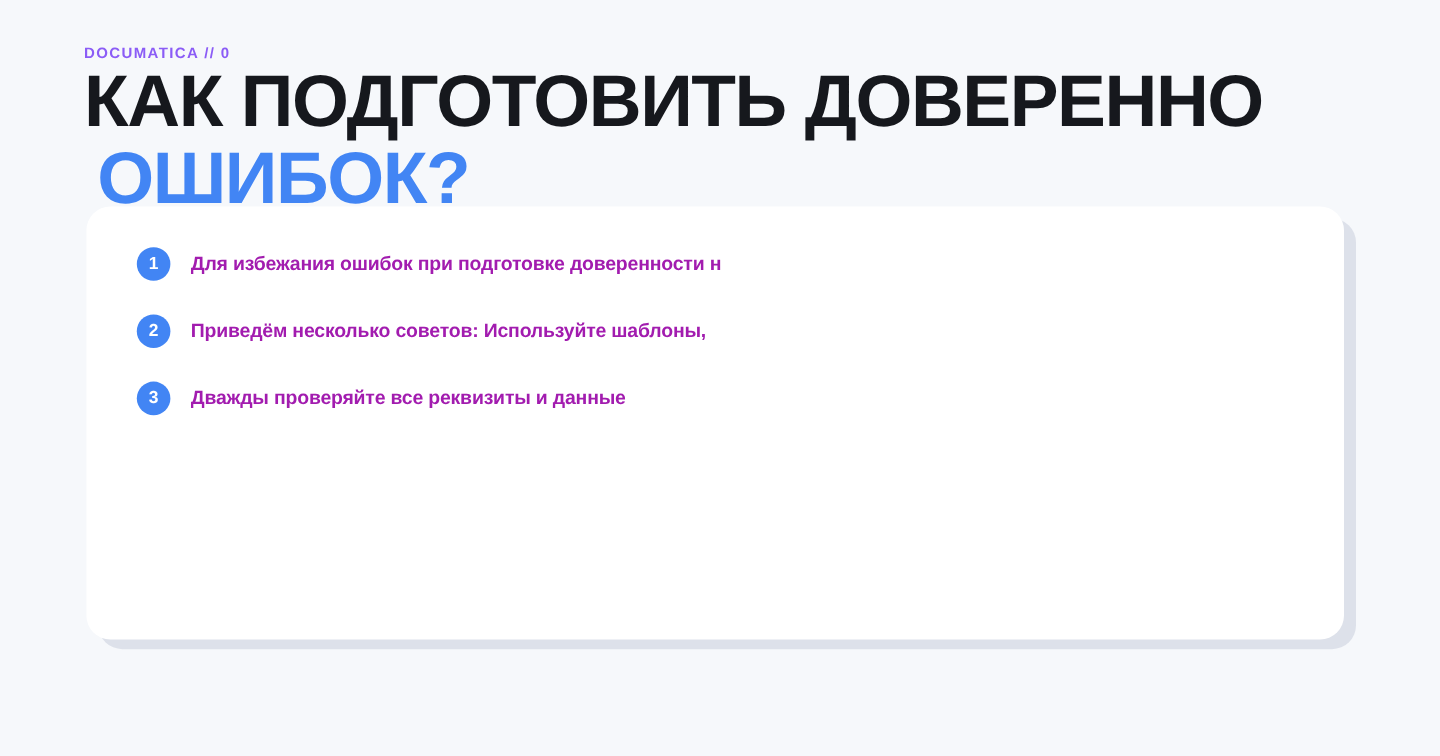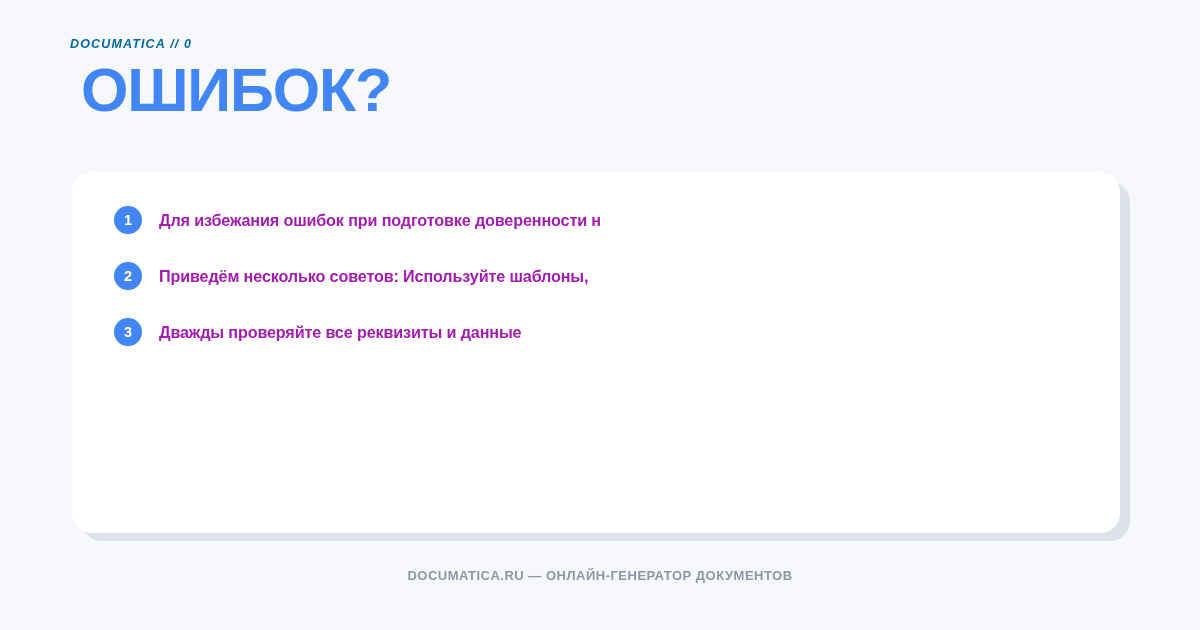--- a/index.html
+++ b/index.html
@@ -22,23 +22,22 @@
   }
 
   
   .eyebrow {
     position: absolute;
     left: 70px;
     top: 37px;
     font-size: 12.5px;
     font-weight: 700;
     letter-spacing: 1.15px;
-    color: #0369a1;
+    color: #8b5cf6;
     white-space: nowrap;
-    font-style: italic;
   }
 
   
   .headline {
     position: absolute;
     left: 70px;
     top: 56px;
     width: 1080px;
     line-height: 0.95;
     font-weight: 700;
@@ -122,20 +121,21 @@
   }
 </style>
 </head>
 <body>
 
 <div class="slide">
 
   <div class="eyebrow">DOCUMATICA // 0</div>
 
   <div class="headline">
+    <span class="headline-line dark">КАК ПОДГОТОВИТЬ ДОВЕРЕННО</span>
     <span class="headline-line accent">ОШИБОК?</span>
   </div>
 
   <div class="card-shadow"></div>
 
   <div class="card">
     <div class="list">
 
       <div class="list-item">
         <span class="badge">1</span>
@@ -148,15 +148,14 @@
       </div>
 
       <div class="list-item">
         <span class="badge">3</span>
         <span class="item-text">Дважды проверяйте все реквизиты и данные</span>
       </div>
 
     </div>
   </div>
 
-  <div class="footer">DOCUMATICA.RU — ОНЛАЙН-ГЕНЕРАТОР ДОКУМЕНТОВ</div>
 
 </div>
 
 </body></html>

